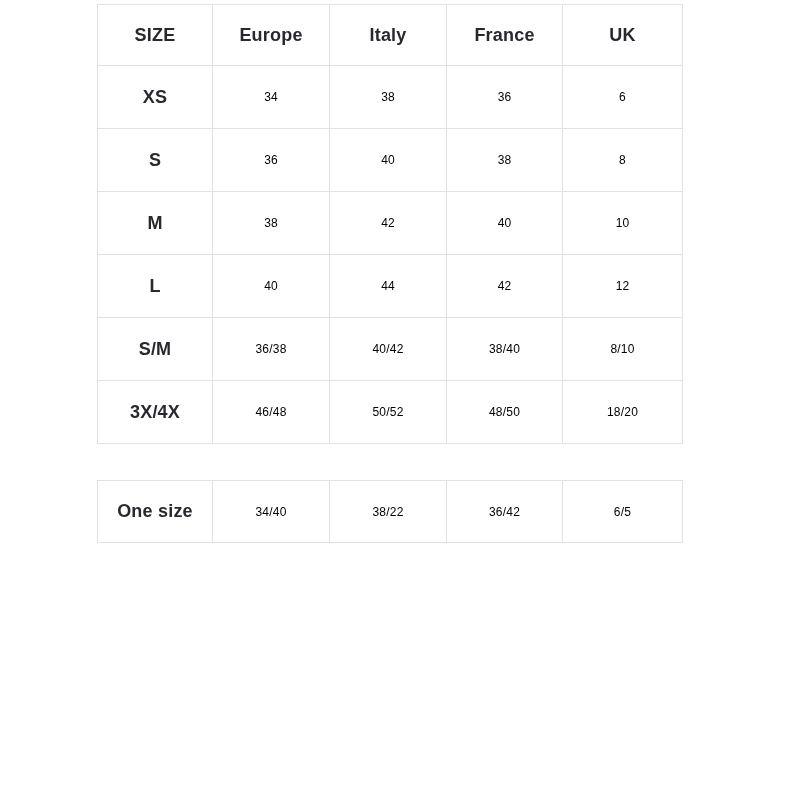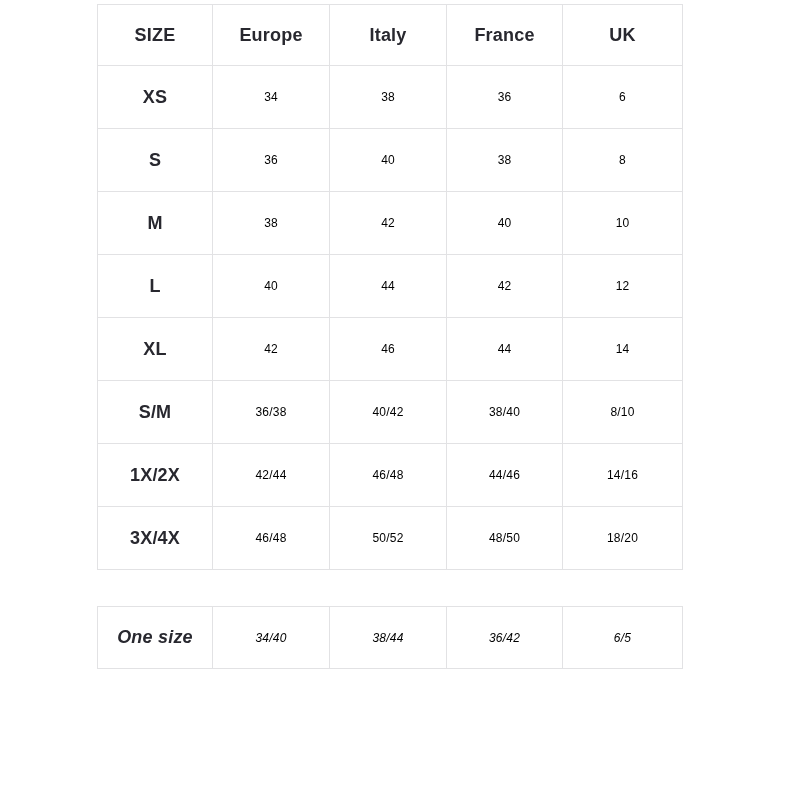--- a/index.html
+++ b/index.html
@@ -46,21 +46,21 @@
   }
   td {
     font-size: 12px;
     font-weight: 400;
     color: #000000;
     letter-spacing: 0.2px;
   }
   table.t1 thead tr { height: 61px; }
   table.t1 tbody tr { height: 63px; }
   table.t2 tbody tr { height: 62px; }
-  table.t2 { margin-top: 36px; font-style: italic; }
+  table.t2 { margin-top: 36px; }
 </style>
 </head>
 <body>
 
 <div class="tables-wrap">
 
   <table class="t1">
     <colgroup>
       <col class="c-size">
         <col class="c-europe">
@@ -100,39 +100,25 @@
         <td>10</td>
       </tr>
       <tr>
         <th>L</th>
         <td>40</td>
         <td>44</td>
         <td>42</td>
         <td>12</td>
       </tr>
       <tr>
-        <th>XL</th>
-        <td>42</td>
-        <td>46</td>
-        <td>44</td>
-        <td>14</td>
-      </tr>
-      <tr>
         <th>S/M</th>
         <td>36/38</td>
         <td>40/42</td>
         <td>38/40</td>
         <td>8/10</td>
-      </tr>
-      <tr>
-        <th>1X/2X</th>
-        <td>42/44</td>
-        <td>46/48</td>
-        <td>44/46</td>
-        <td>14/16</td>
       </tr>
       <tr>
         <th>3X/4X</th>
         <td>46/48</td>
         <td>50/52</td>
         <td>48/50</td>
         <td>18/20</td>
       </tr>
     </tbody>
   </table>
@@ -142,20 +128,20 @@
       <col class="c-size">
         <col class="c-europe">
         <col class="c-italy">
         <col class="c-france">
         <col class="c-uk">
     </colgroup>
     <tbody>
       <tr>
         <th>One size</th>
         <td>34/40</td>
-        <td>38/44</td>
+        <td>38/22</td>
         <td>36/42</td>
         <td>6/5</td>
       </tr>
     </tbody>
   </table>
 
 </div>
 
 </body></html>

